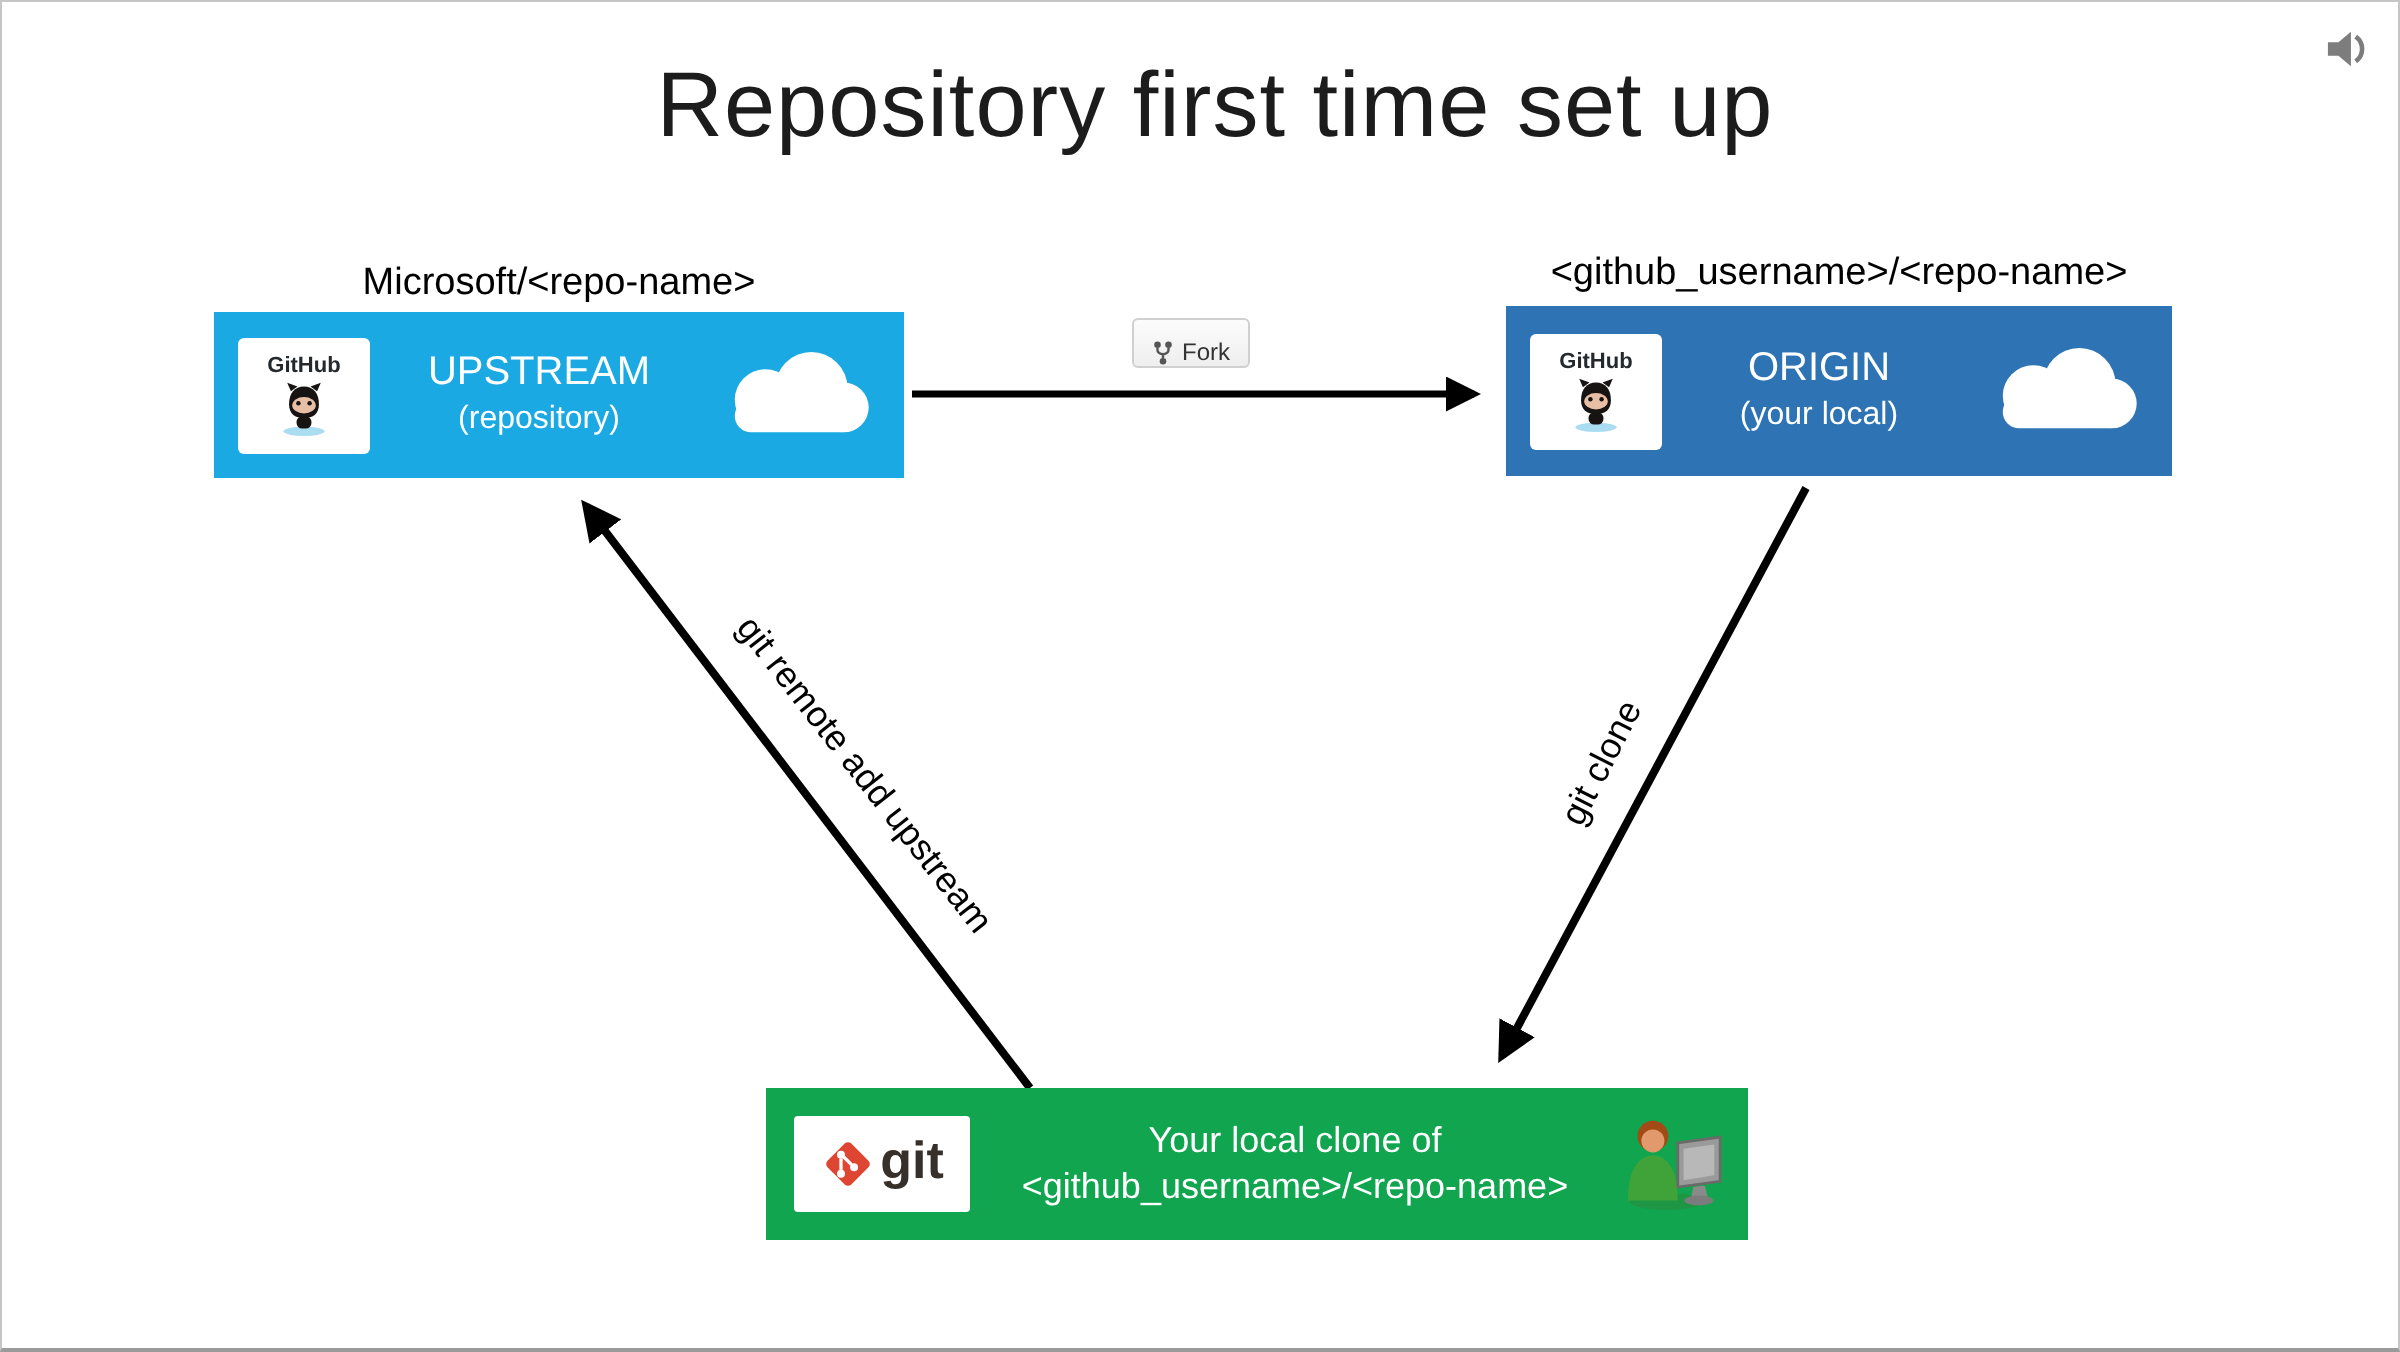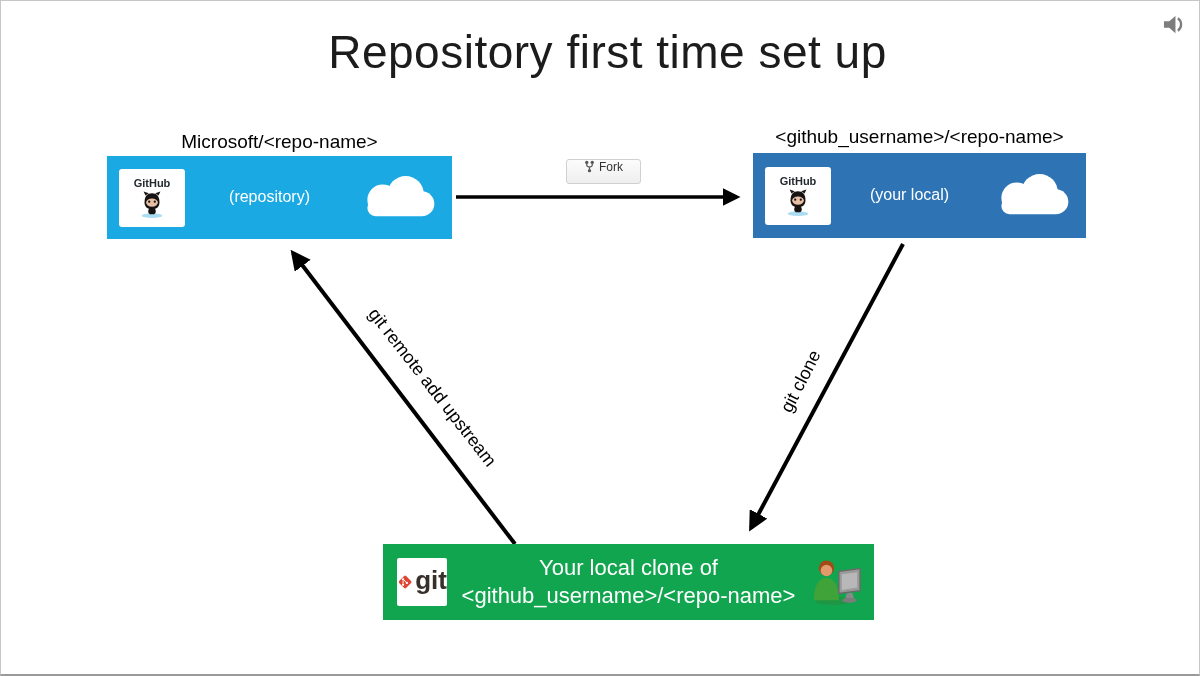--- a/index.html
+++ b/index.html
@@ -21,37 +21,37 @@
   .label-origin{left:752px;width:333px;top:125px;}
   .node{
     position:absolute;display:flex;align-items:center;color:#fff;
   }
   .node-upstream{left:106px;top:155px;width:345px;height:83px;background:#1BA9E3;}
   .node-origin{left:752px;top:152px;width:333px;height:85px;background:#2E74B5;}
   .node-local{left:382px;top:543px;width:491px;height:76px;background:#12A54F;}
   .node-text{flex:1;text-align:center;line-height:1.28;}
   .node-text .big{font-size:20px;}
   .node-text .small{font-size:16px;}
-  .node-local .node-text div{font-size:22px;}
+  .node-local .node-text div{font-size:18px;}
   .gh-badge{
     width:66px;height:58px;background:#fff;border-radius:3px;margin-left:12px;
     display:flex;flex-direction:column;align-items:center;justify-content:center;flex:0 0 auto;
   }
   .gh-badge .gh-word{font-size:11px;font-weight:bold;color:#24292e;line-height:1;margin-bottom:1px;}
   .git-badge{
-    width:50px;height:48px;background:#fff;border-radius:2px;margin-left:14px;
+    width:88px;height:48px;background:#fff;border-radius:2px;margin-left:14px;
     display:flex;align-items:center;justify-content:center;gap:2px;flex:0 0 auto;
   }
   .git-badge .git-word{font-size:26px;font-weight:bold;color:#362f2a;line-height:1;margin-top:-4px;}
   .cloud{margin-right:10px;flex:0 0 auto;}
   .person{margin-right:10px;flex:0 0 auto;}
   .fork-btn{
-    position:absolute;left:565px;top:158px;width:75px;height:25px;
+    position:absolute;left:565px;top:158px;width:59px;height:25px;
     background:linear-gradient(#fcfcfc,#eeeeee);border:1px solid #d0d0d0;border-radius:3px;
-    display:flex;align-items:flex-start;justify-content:center;gap:4px;
+    display:flex;align-items:flex-end;justify-content:center;gap:4px;
     font-size:12px;color:#333;cursor:pointer;
   }
   .edges{position:absolute;left:0;top:0;pointer-events:none;}
   .edge-label{
     position:absolute;font-size:18px;color:#000;text-align:center;white-space:nowrap;
   }
   .edge-label-left{
     left:311px;top:376px;width:240px;
     transform:rotate(52deg);transform-origin:center;
   }
@@ -94,20 +94,21 @@
         <path d="M9,6 L7,1.5 L12.5,3.5 Z" fill="#161312"></path>
         <path d="M23,6 L25,1.5 L19.5,3.5 Z" fill="#161312"></path>
         <path d="M8,13 C8,7 11,3.5 16,3.5 C21,3.5 24,7 24,13 C24,18 21,20.5 16,20.5 C11,20.5 8,18 8,13 Z" fill="#161312"></path>
         <ellipse cx="16" cy="13.5" rx="6.3" ry="4.4" fill="#e7bfa5"></ellipse>
         <circle cx="13" cy="12.5" r="1.2" fill="#161312"></circle>
         <circle cx="19" cy="12.5" r="1.2" fill="#161312"></circle>
         <rect x="12" y="19.5" width="8" height="6.5" rx="3" fill="#161312"></rect>
       </svg>
     </div>
     <div class="node-text">
+      <div class="big">UPSTREAM</div>
       <div class="small">(repository)</div>
     </div>
     <svg class="cloud" width="88" height="56" viewBox="0 0 92 58">
       <circle cx="30" cy="31" r="16" fill="#fff"></circle>
       <circle cx="54" cy="25" r="19" fill="#fff"></circle>
       <circle cx="71" cy="35" r="13" fill="#fff"></circle>
       <rect x="14" y="31" width="64" height="17" rx="8.5" fill="#fff"></rect>
     </svg>
   </div>
 
@@ -119,20 +120,21 @@
         <path d="M9,6 L7,1.5 L12.5,3.5 Z" fill="#161312"></path>
         <path d="M23,6 L25,1.5 L19.5,3.5 Z" fill="#161312"></path>
         <path d="M8,13 C8,7 11,3.5 16,3.5 C21,3.5 24,7 24,13 C24,18 21,20.5 16,20.5 C11,20.5 8,18 8,13 Z" fill="#161312"></path>
         <ellipse cx="16" cy="13.5" rx="6.3" ry="4.4" fill="#e7bfa5"></ellipse>
         <circle cx="13" cy="12.5" r="1.2" fill="#161312"></circle>
         <circle cx="19" cy="12.5" r="1.2" fill="#161312"></circle>
         <rect x="12" y="19.5" width="8" height="6.5" rx="3" fill="#161312"></rect>
       </svg>
     </div>
     <div class="node-text">
+      <div class="big">ORIGIN</div>
       <div class="small">(your local)</div>
     </div>
     <svg class="cloud" width="88" height="56" viewBox="0 0 92 58">
       <circle cx="30" cy="31" r="16" fill="#fff"></circle>
       <circle cx="54" cy="25" r="19" fill="#fff"></circle>
       <circle cx="71" cy="35" r="13" fill="#fff"></circle>
       <rect x="14" y="31" width="64" height="17" rx="8.5" fill="#fff"></rect>
     </svg>
   </div>
 

